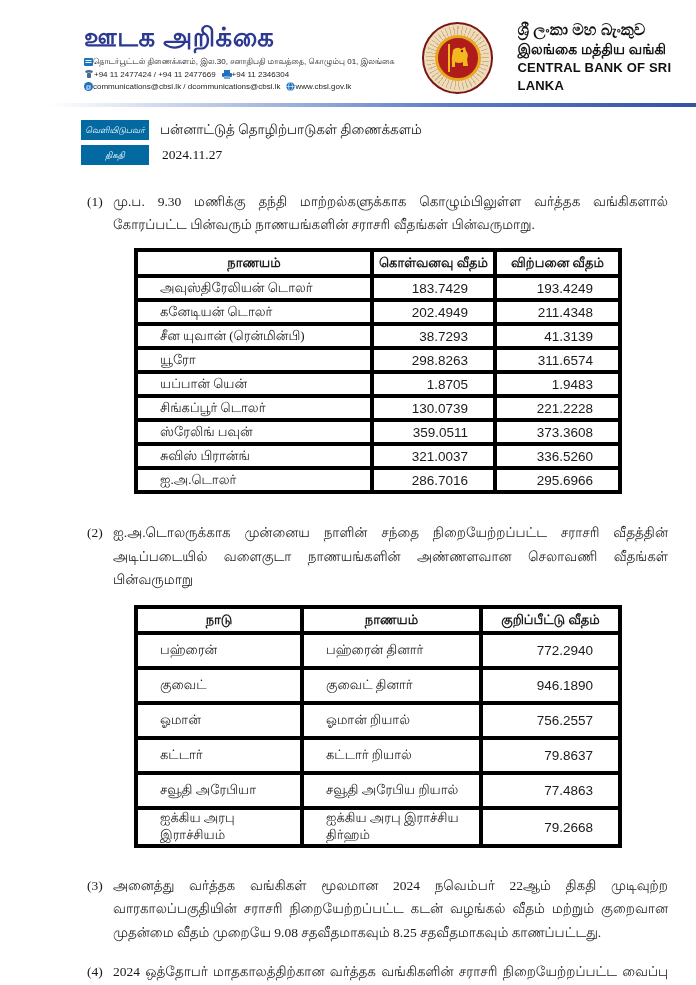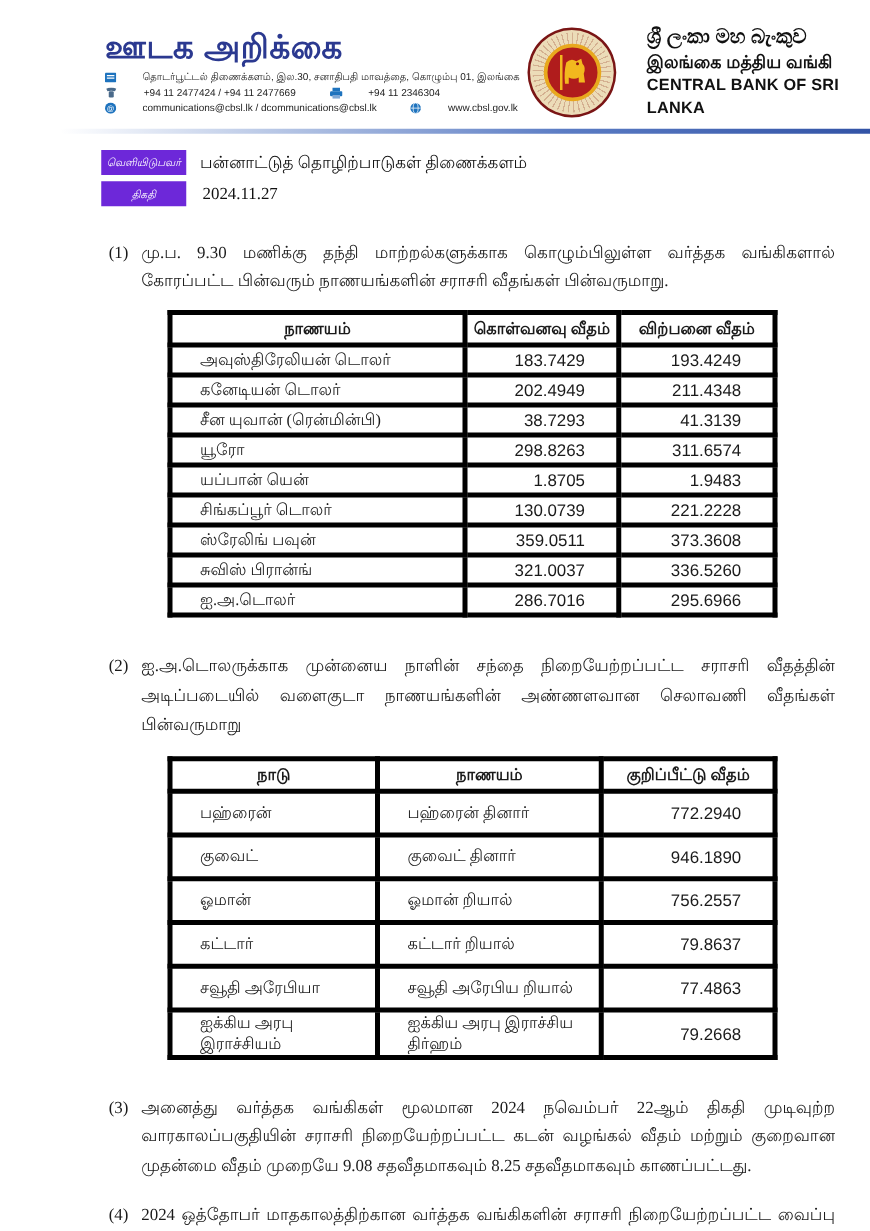--- a/index.html
+++ b/index.html
@@ -7,21 +7,21 @@
               font-family:"Liberation Serif", serif; color:#1a1a1a; }
   .page { position:relative; width:696px; height:775px;margin-left:24px; }
 
   
   .header { position:absolute; top:0; left:0; width:696px; height:104px; }
   .header-left { position:absolute; top:24px; left:60px; width:330px; }
   .press-title { font-family:"Liberation Sans", sans-serif; font-weight:bold;
                  font-size:26px; line-height:1.05; color:#2b3990; letter-spacing:0.5px; }
   .contact-block { margin-top:6px; font-family:"Liberation Sans", sans-serif;
                    font-size:8px; color:#222; }
-  .contact-line { display:flex; align-items:center; gap:21px; margin-top:3px; white-space:nowrap; }
+  .contact-line { display:flex; align-items:center; gap:0; margin-top:3px; white-space:nowrap; }
   .cicon { display:inline-flex; align-items:center; justify-content:center; flex-shrink:0; }
   .cicon svg { display:block; }
   .gap-left { margin-left:6px; }
 
   .header-right { position:absolute; top:20px; left:398px; display:flex; align-items:center; gap:24px; }
   .seal { position:relative; width:72px; height:72px; border-radius:50%;
           background:#ecdcb8; border:2px solid #7a1515;
           display:flex; align-items:center; justify-content:center; }
   .seal::before { content:""; position:absolute; inset:2px; border-radius:50%;
           background:repeating-conic-gradient(#8a2a1a 0deg 2deg, transparent 2deg 8deg);
@@ -34,21 +34,21 @@
   .bank-tamil   { font-size:14px; line-height:1.35; }
   .bank-english { font-size:13px; line-height:1.4; letter-spacing:0.2px; }
 
   .blue-rule { position:absolute; top:103px; left:24px; width:672px; height:4px;
                background:linear-gradient(to right, #ffffff 0%, #b9c8e6 25%, #5b7cc4 60%, #2e4fa3 100%);
                border-radius:2px; }
 
   
   .meta { position:absolute; top:120px; left:57px; width:580px; }
   .meta-row { display:flex; align-items:center; margin-bottom:5px; }
-  .meta-tag { width:68px; height:20px; background:#6d28d9; color:#ffffff;
+  .meta-tag { width:68px; height:20px; background:#0369a1; color:#ffffff;
               font-family:"Liberation Sans", sans-serif; font-size:8.5px; font-style:italic;
               display:flex; align-items:center; justify-content:center; }
   .meta-val { margin-left:11px; font-size:13.5px; color:#111; }
   .meta-val.date { margin-left:13px; }
 
   
   .content { position:absolute; top:183px; left:0; width:696px; }
   .para { display:flex; margin:0 52px 0 63px; font-size:13.5px; line-height:1.72; }
   .para-num { width:26px; flex-shrink:0; }
   .para-text { flex:1; text-align:justify; }

